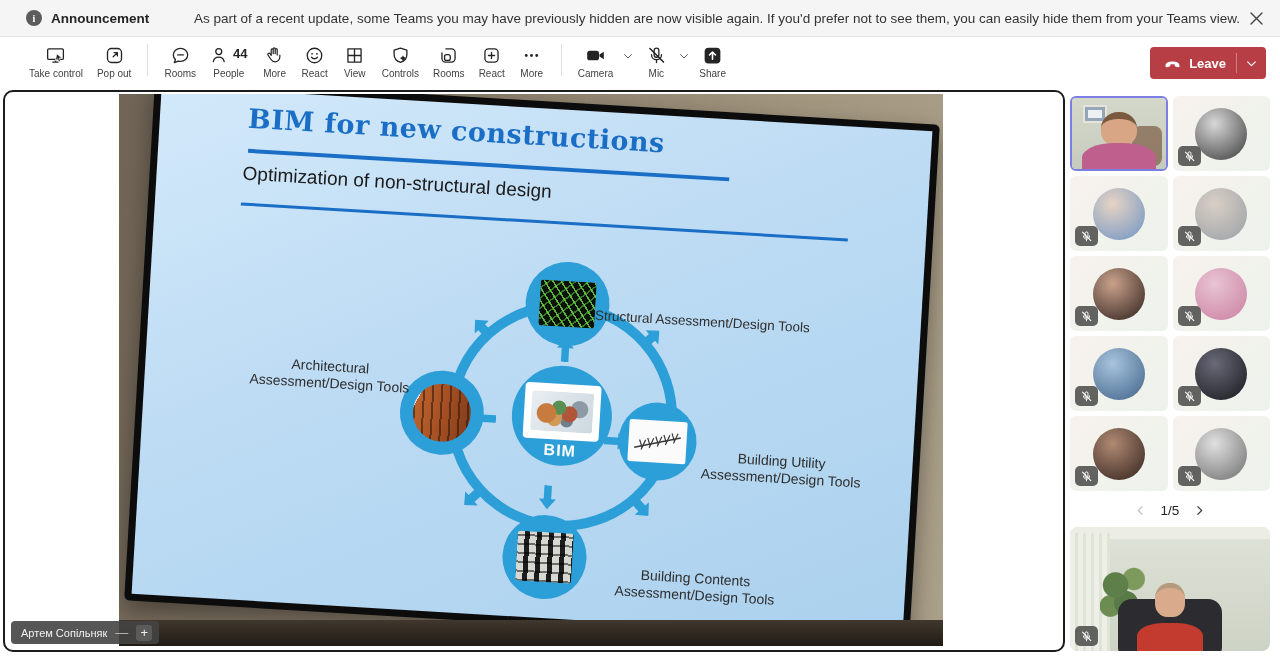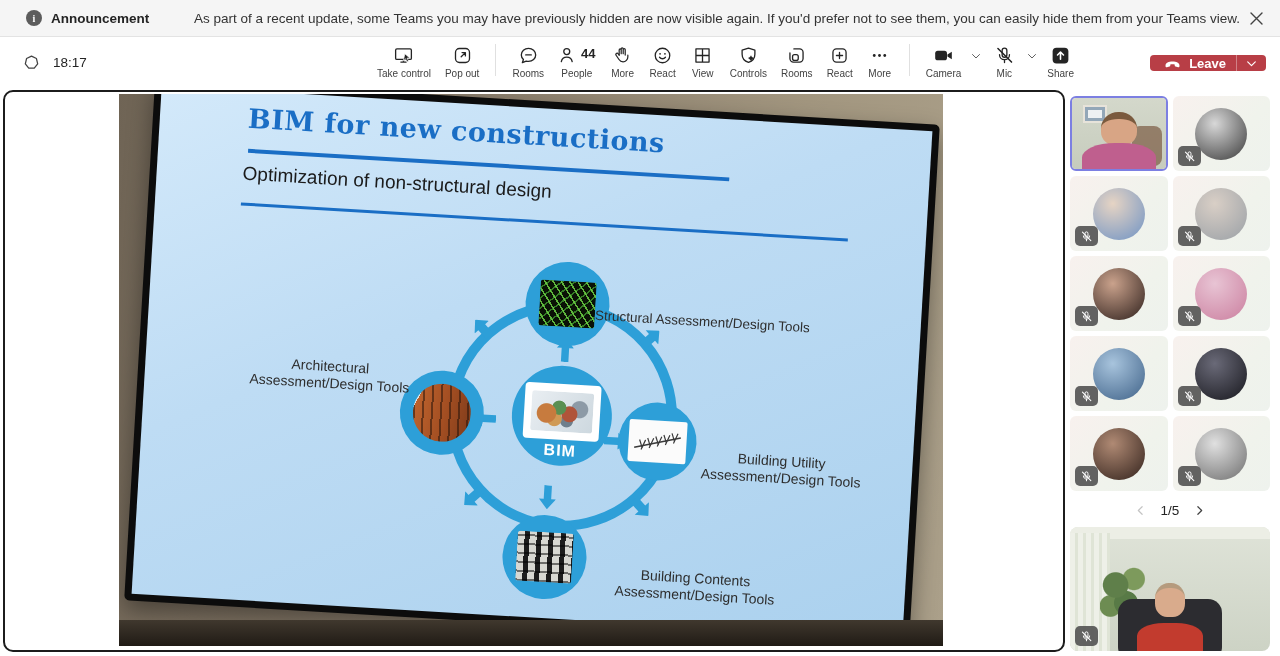--- a/index.html
+++ b/index.html
@@ -22,21 +22,21 @@
   .timer { display:flex; align-items:center; gap:12px; font-size:13.5px; color:#242424; flex:0 0 348px; }
   .tcenter { display:flex; align-items:flex-start; }
   .tbtn { display:flex; flex-direction:column; align-items:center; gap:2px; padding:3px 7px;
     font-size:10px; color:#424242; cursor:pointer; min-width:40px; }
   .tbtn svg { width:21px; height:21px; display:block; }
   .icrow { display:flex; align-items:flex-start; gap:2px; }
   .count { font-size:13px; font-weight:700; color:#242424; line-height:1; margin-top:2px; }
   .vsep { width:1px; height:32px; background:#e0e0e0; margin:2px 9px 0 9px; }
   .chev { display:flex; align-items:center; padding:8px 2px; cursor:pointer; }
   .tright { margin-left:auto; display:flex; align-items:flex-start; }
-  .leave { margin-left:14px; margin-top:2px; height:16px; background:#b83e46; border-radius:4px;
+  .leave { margin-left:14px; margin-top:2px; height:32px; background:#b83e46; border-radius:4px;
     display:flex; align-items:center; color:#fff; cursor:pointer; }
   .leave .lmain { display:flex; align-items:center; gap:7px; padding:0 10px 0 13px; font-size:13px; font-weight:700; }
   .leave .ldiv { width:1px; height:20px; background:rgba(255,255,255,.35); }
   .leave .lchev { padding:0 8px; display:flex; }
 
   
   .main { position:absolute; left:0; top:88px; width:1280px; height:568px; display:flex; background:#fff; }
   .stage { position:relative; margin:2px 3px 3px 3px; width:1062px; height:562px;
     border:2px solid #1c1c1c; border-radius:10px; background:#fff; overflow:hidden; }
 
@@ -172,26 +172,20 @@
     <span class="info-ic">i</span>
     <span><b>Announcement</b> <span class="msg">As part of a recent update, some Teams you may have previously hidden are now visible again. If you'd prefer not to see them, you can easily hide them from your Teams view.</span></span>
     <span class="close">
       <svg width="15" height="15" viewBox="0 0 15 15">
           <path d="M2 2l11 11M13 2L2 13" stroke="#424242" stroke-width="1.4" stroke-linecap="round"></path>
         </svg>
     </span>
   </div>
 
   <div class="toolbar">
-    <div class="timer">
-      <svg width="19" height="19" viewBox="0 0 24 24">
-          <polygon points="12,4 18.25,7 19.8,13.8 15.5,19.2 8.5,19.2 4.2,13.8 5.75,7" fill="none" stroke="#424242" stroke-width="1.6" stroke-linejoin="round"></polygon>
-        </svg>
-      <span>18:17</span>
-    </div>
 
     <div class="tcenter">
       <div class="tbtn">
         <svg viewBox="0 0 24 24">
             <rect x="3" y="4.5" width="18" height="12" rx="1.5" fill="none" stroke="#242424" stroke-width="1.5"></rect>
             <path d="M9 19.5h6M12 16.5v3" stroke="#242424" stroke-width="1.5" stroke-linecap="round"></path>
             <path d="M13.5 10l6 5h-3.4l1.7 3.4-1.8 1-1.7-3.6-2.5 2.3z" fill="#242424" stroke="#fff" stroke-width="0.8"></path>
           </svg>
         <span>Take control</span>
       </div>
@@ -374,20 +368,25 @@
 
             <div class="dlabel l-top">Structural Assessment/Design Tools</div>
             <div class="dlabel l-left">Architectural Assessment/Design Tools</div>
             <div class="dlabel l-right">Building Utility Assessment/Design Tools</div>
             <div class="dlabel l-bottom">Building Contents Assessment/Design Tools</div>
           </div>
         </div>
         <div class="desk"></div>
       </div>
 
+      <div class="name-pill">
+        <span class="nm">Артем Сопільняк</span>
+        <span class="pm">—</span>
+        <span class="pm plus">+</span>
+      </div>
     </div>
 
     <div class="sidebar">
       <div class="tiles" id="tiles">
   <div class="tile active" style="--c1: #c6ccbd; --c2: #bf5f8e; --c3: #d8a585; --c4: #7a5a3e;">
     <div class="vscene">
       <div class="vframe"></div>
       <div class="vchair"></div>
       <div class="vhead"></div>
       <div class="vshirt"></div>

